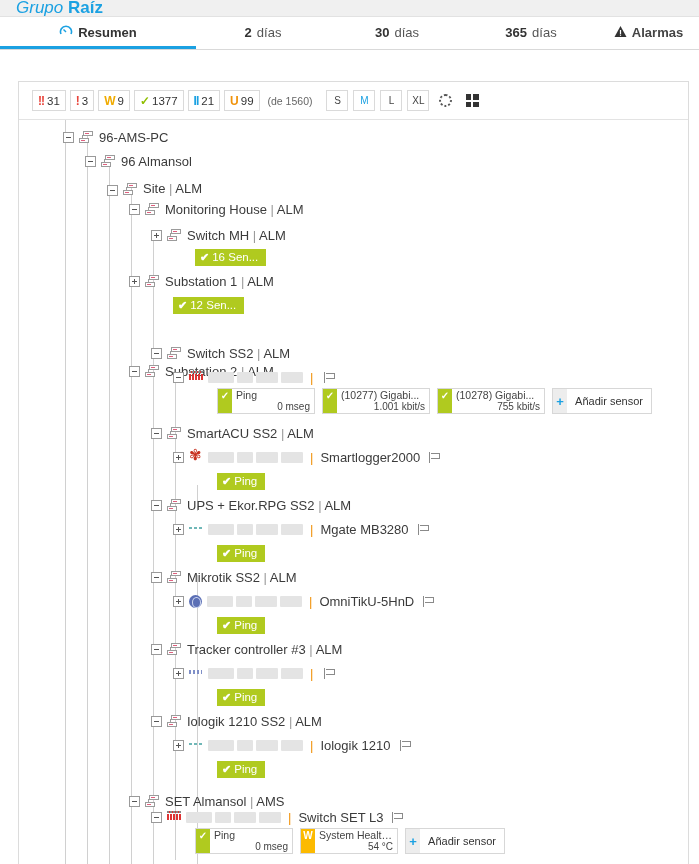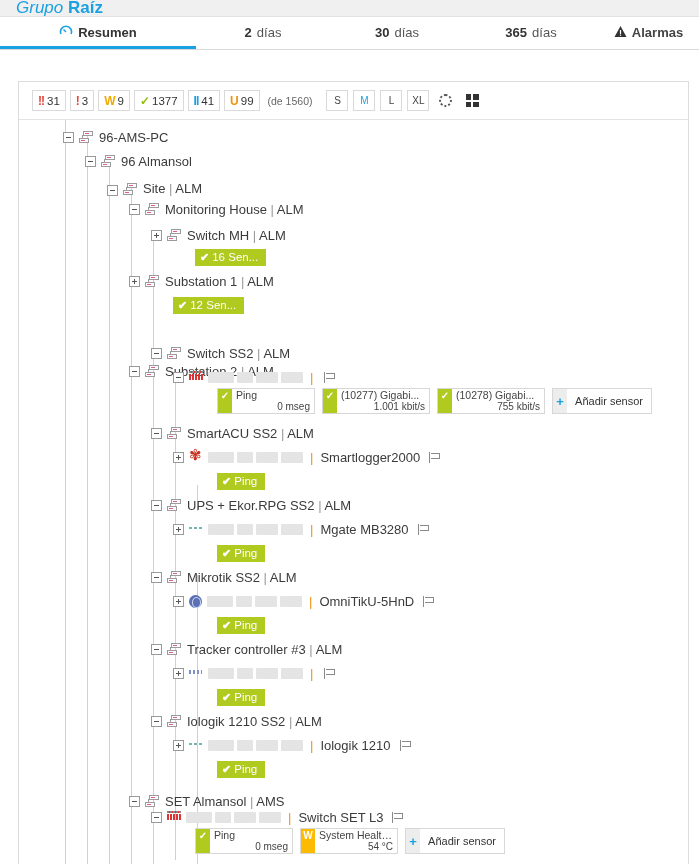--- a/index.html
+++ b/index.html
@@ -241,21 +241,21 @@
           <div class="badge">
             <span class="sym sym-w">W</span>
             <span>9</span>
           </div>
           <div class="badge">
             <span class="sym sym-ok">✓</span>
             <span>1377</span>
           </div>
           <div class="badge">
             <span class="sym sym-pause">II</span>
-            <span>41</span>
+            <span>21</span>
           </div>
           <div class="badge">
             <span class="sym sym-u">U</span>
             <span>99</span>
           </div>
         </div>
       <span class="de-total">(de 1560)</span>
       <div id="sizes" style="display:flex;align-items:center;">
           <div class="sizebtn">S</div>
           <div class="sizebtn sel">M</div>

